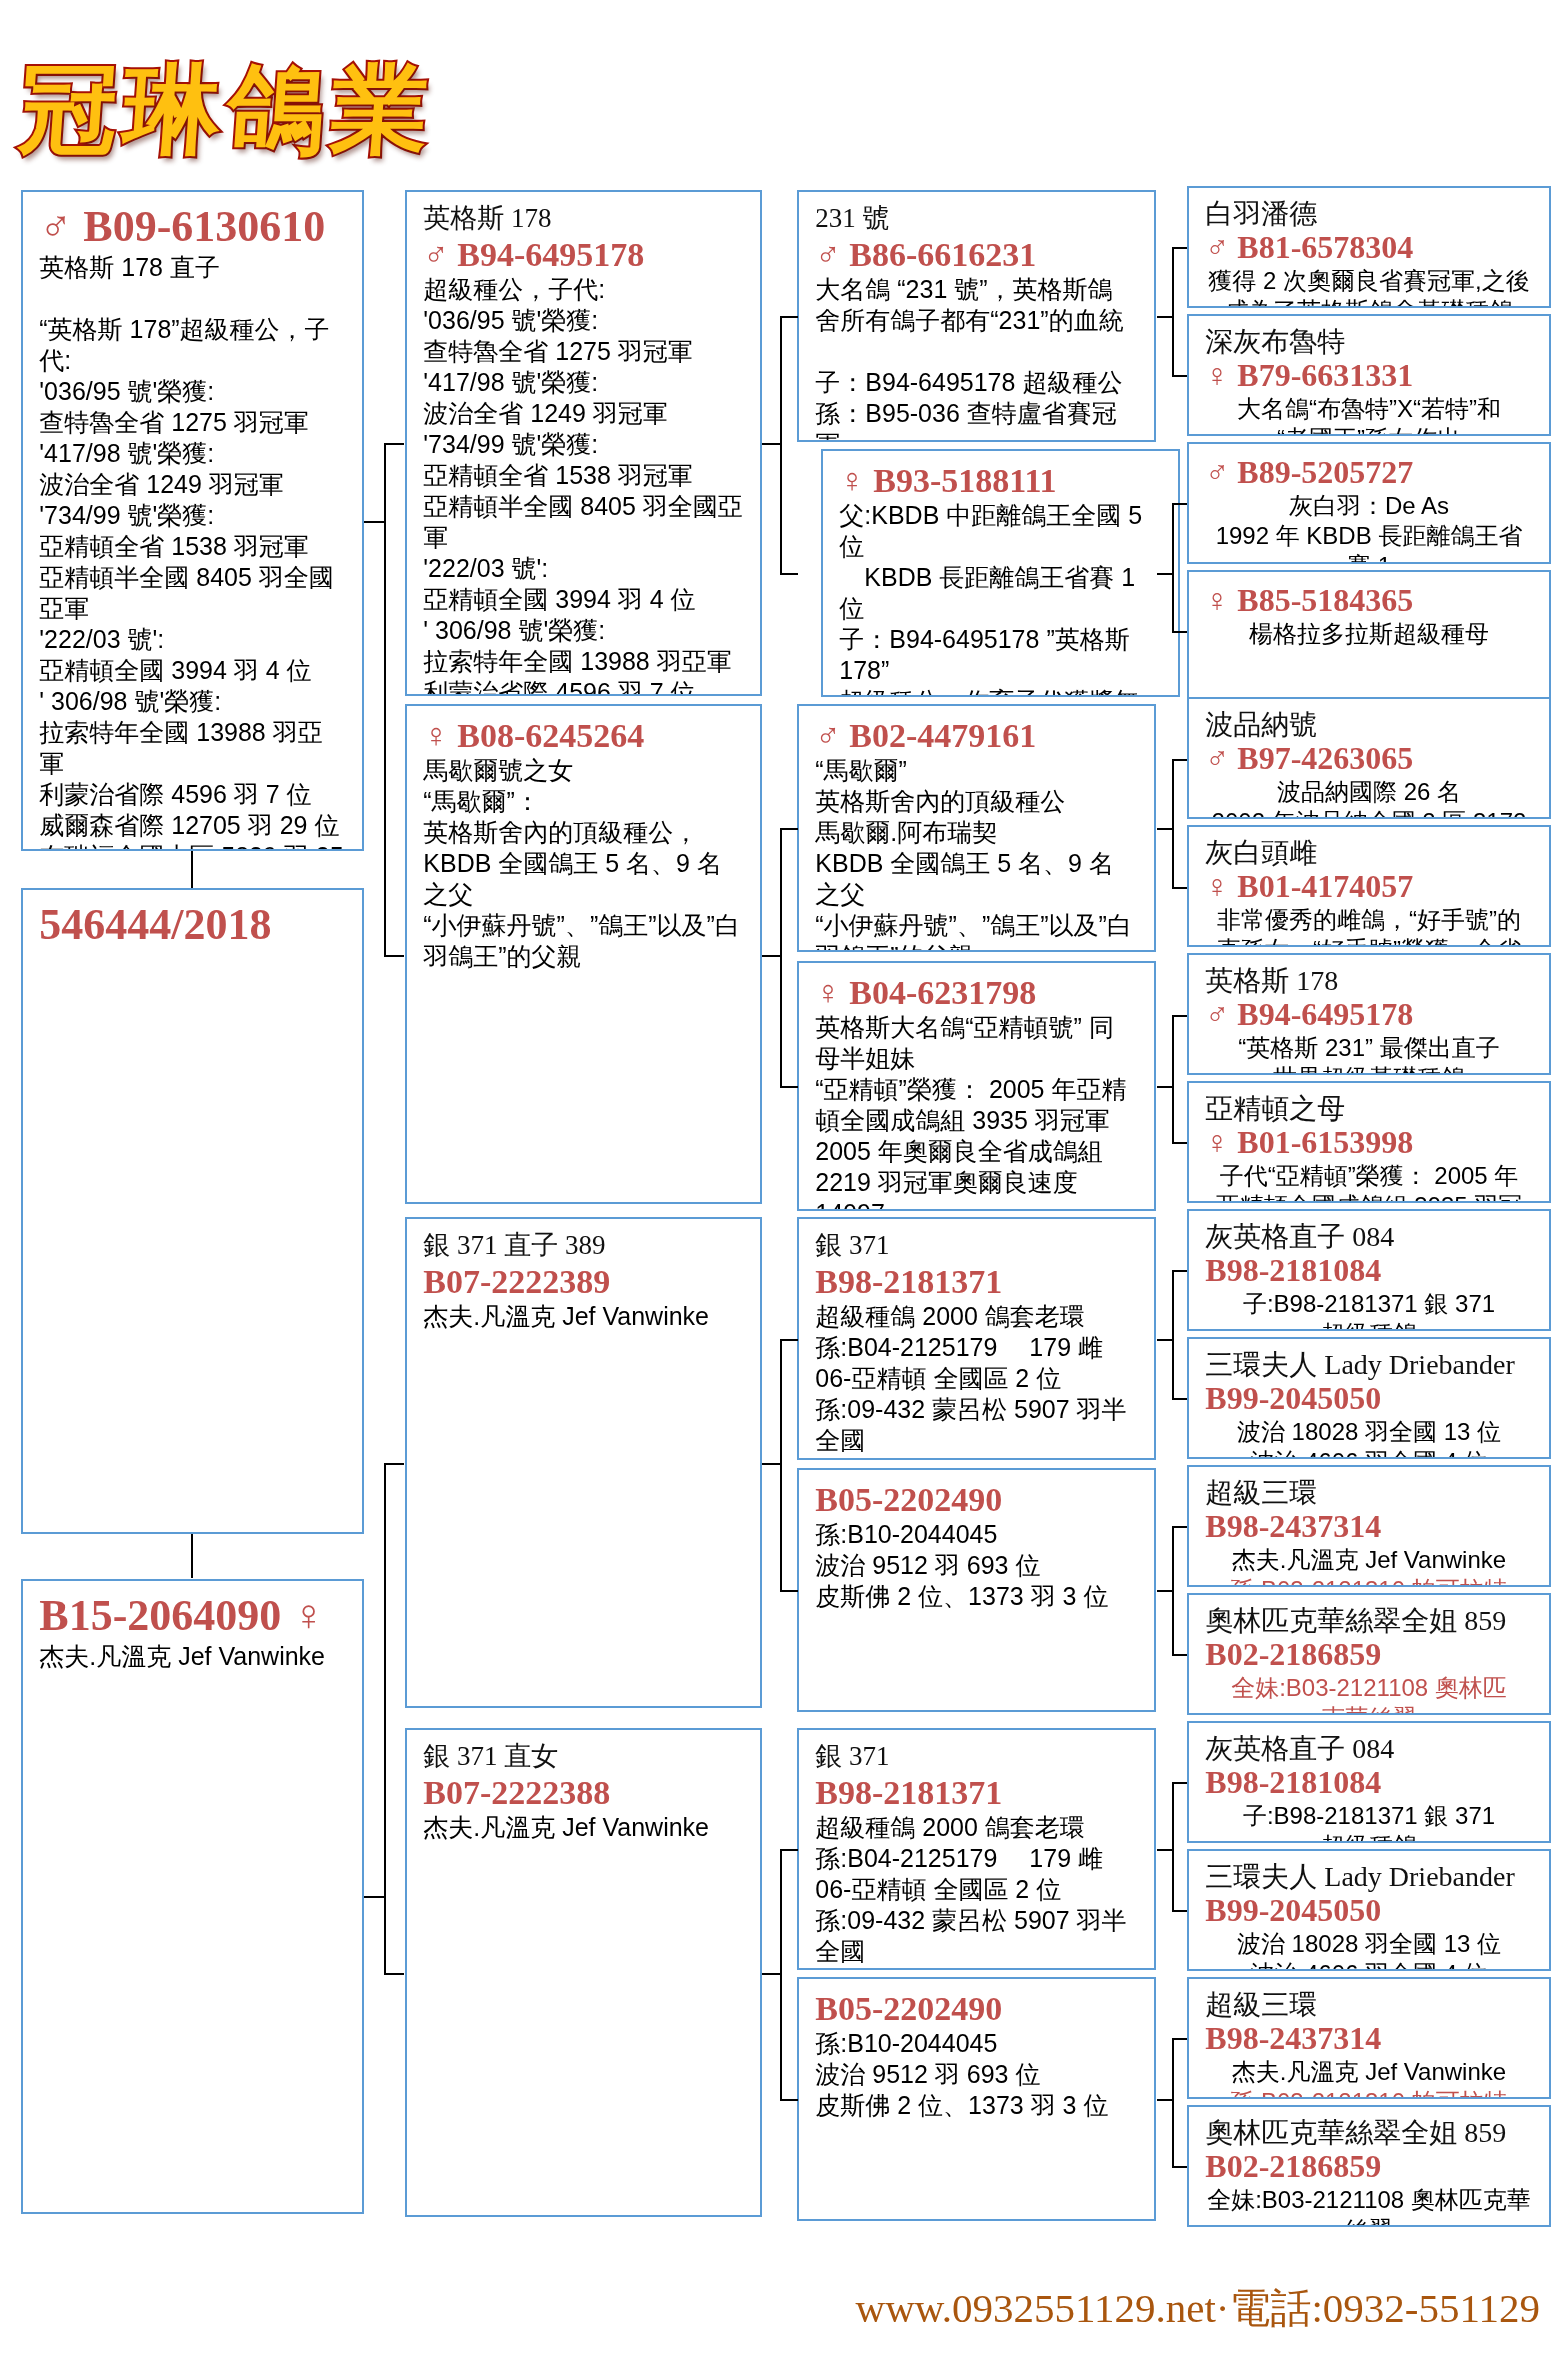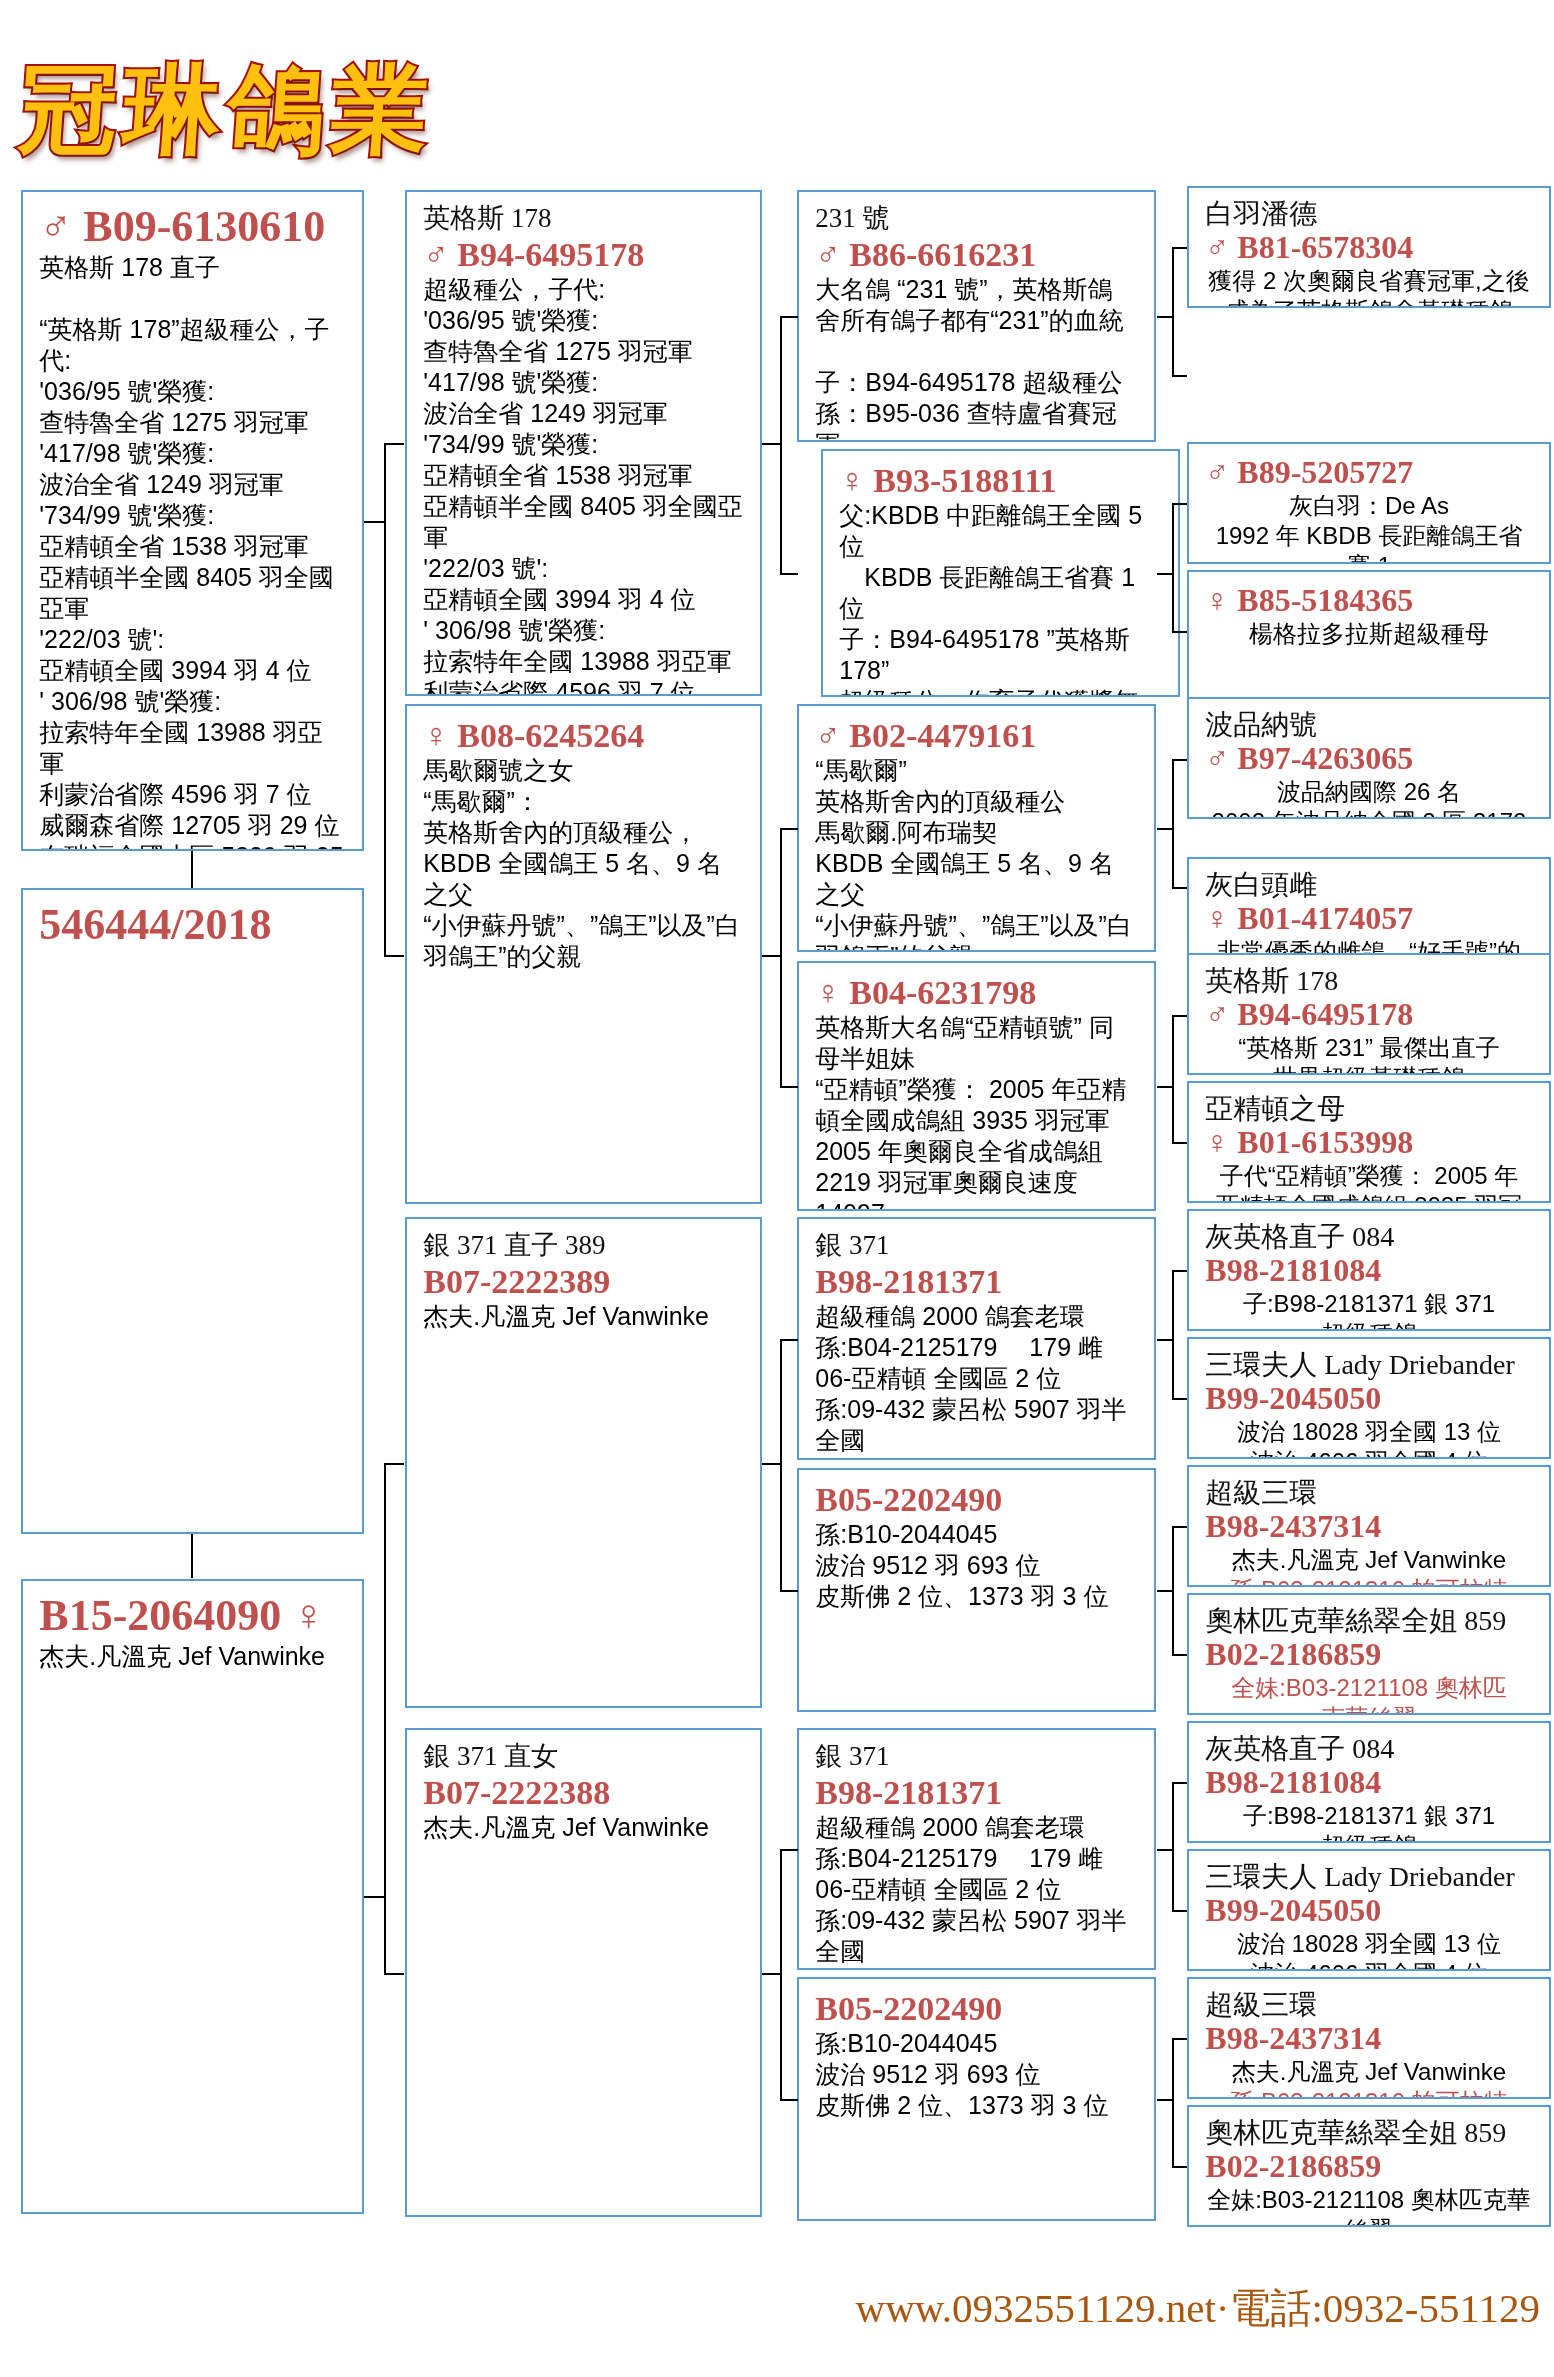--- a/index.html
+++ b/index.html
@@ -176,37 +176,43 @@
 波治 9512 羽 693 位
 皮斯佛 2 位、1373 羽 3 位</div>
   </div>
 
   <div class="box c4" style="left: 1187px; top: 186px; width: 364px; height: 122px;">
     <div class="pre">白羽潘德</div>
     <div class="bid">♂ B81-6578304</div>
     <div class="body">獲得 2 次奧爾良省賽冠軍,之後
 成為了英格斯鴿舍基礎種鴿</div>
   </div>
+  <div class="box c4" style="left: 1187px; top: 314px; width: 364px; height: 122px;">
+    <div class="pre">深灰布魯特</div>
+    <div class="bid">♀ B79-6631331</div>
+    <div class="body">大名鴿“布魯特”X“若特”和
+“老國王”孫女作出</div>
+  </div>
   <div class="box c4" style="left: 1187px; top: 442px; width: 364px; height: 122px;">
     <div class="bid">♂ B89-5205727</div>
     <div class="body">灰白羽：De As
 1992 年 KBDB 長距離鴿王省賽 1
 位</div>
   </div>
   <div class="box c4" style="left: 1187px; top: 570px; width: 364px; height: 139px;">
     <div class="bid">♀ B85-5184365</div>
     <div class="body">楊格拉多拉斯超級種母</div>
   </div>
   <div class="box c4" style="left: 1187px; top: 697px; width: 364px; height: 122px;">
     <div class="pre">波品納號</div>
     <div class="bid">♂ B97-4263065</div>
     <div class="body">波品納國際 26  名
 2002 年波品納全國 2 區 3172 羽</div>
   </div>
-  <div class="box c4" style="left: 1187px; top: 825px; width: 364px; height: 122px; margin-top: 32px;">
+  <div class="box c4" style="left: 1187px; top: 825px; width: 364px; height: 122px;">
     <div class="pre">灰白頭雌</div>
     <div class="bid">♀ B01-4174057</div>
     <div class="body">非常優秀的雌鴿，“好手號”的
 直孫女，“好手號”榮獲：全省</div>
   </div>
   <div class="box c4" style="left: 1187px; top: 953px; width: 364px; height: 122px;">
     <div class="pre">英格斯  178</div>
     <div class="bid">♂ B94-6495178</div>
     <div class="body">“英格斯 231” 最傑出直子
 世界超級基礎種鴿</div>

